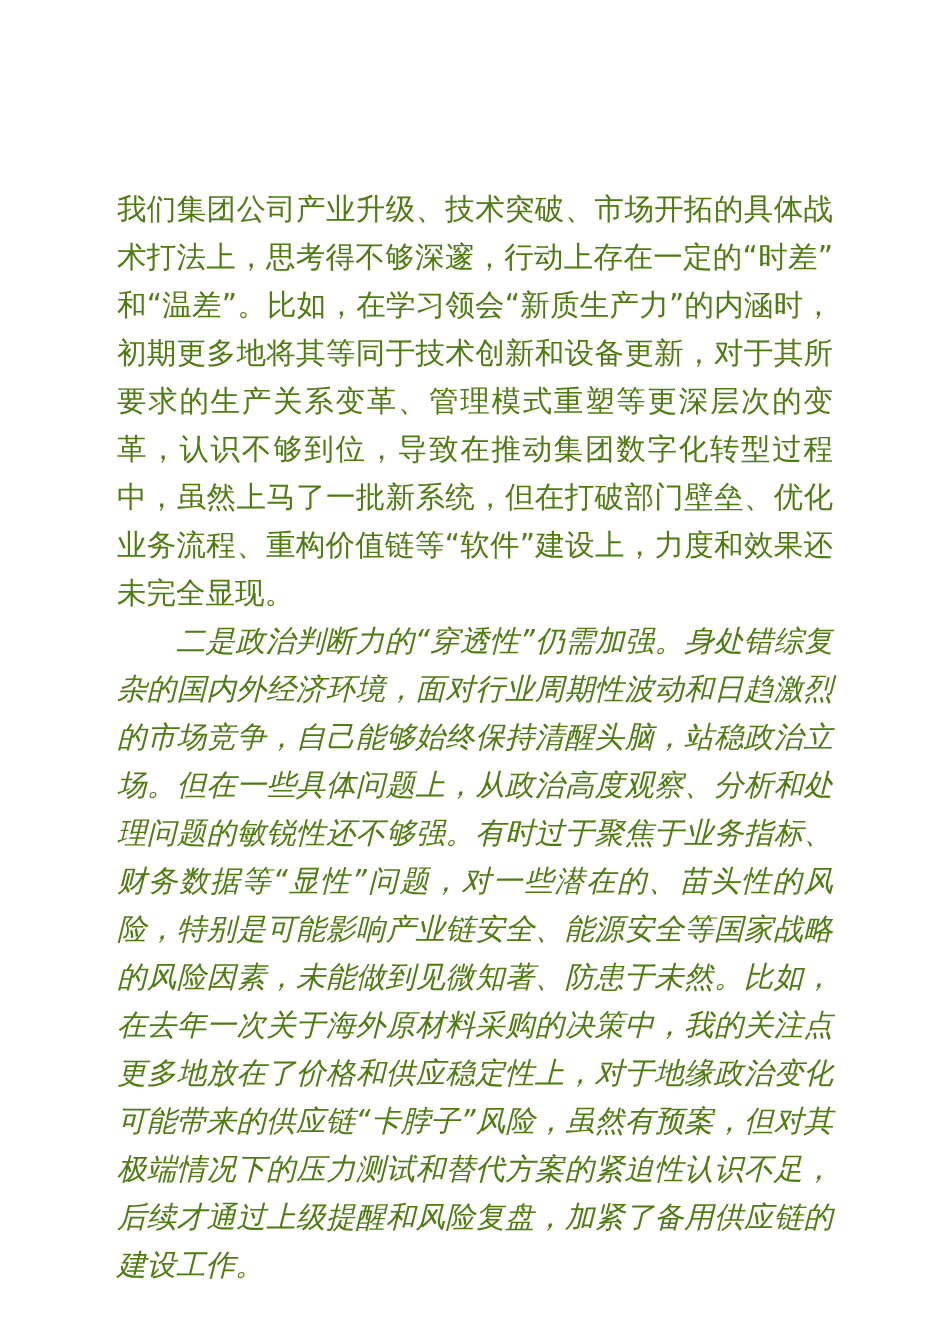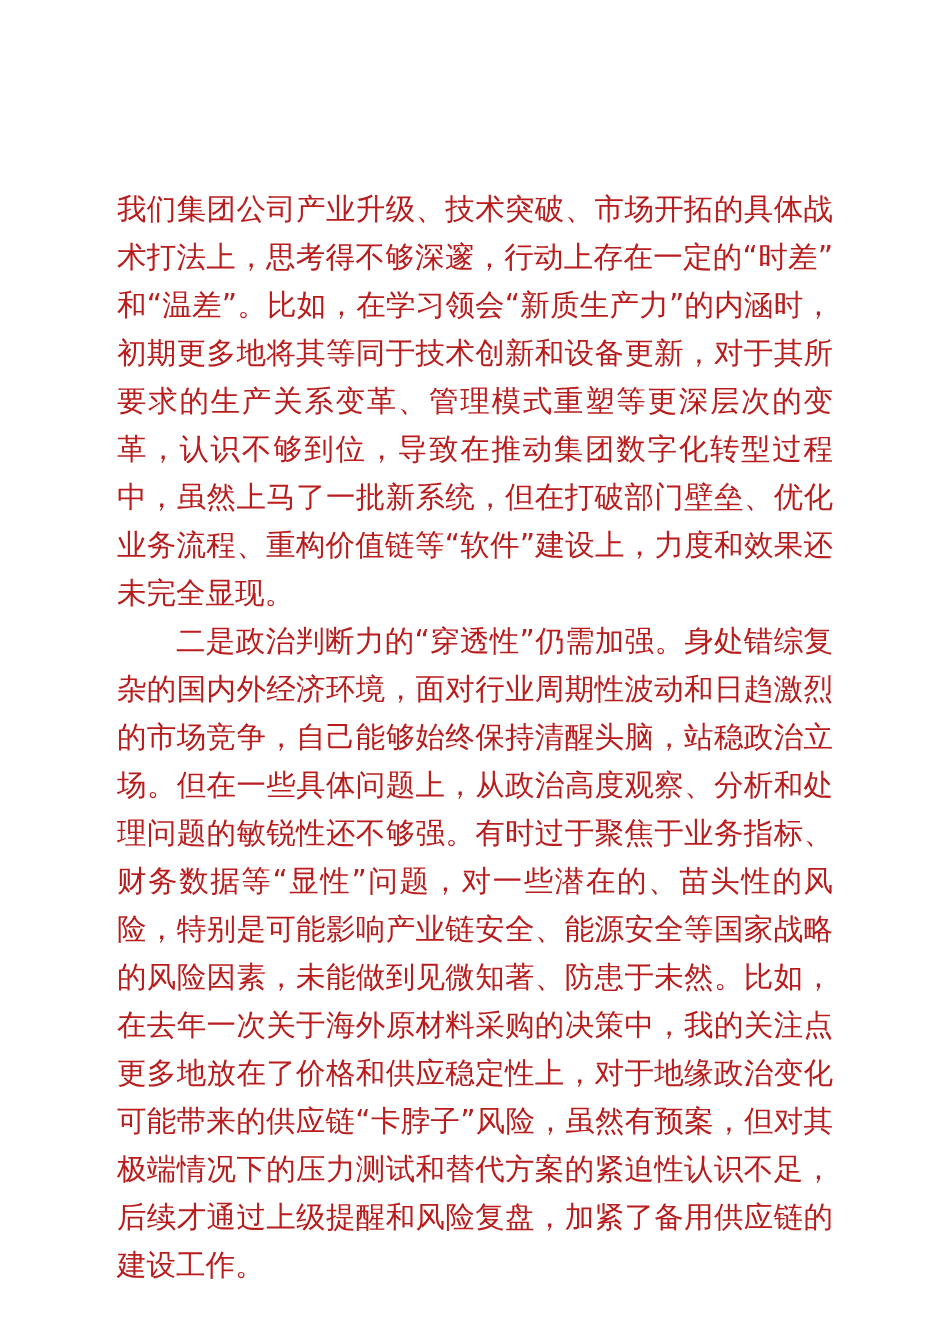--- a/index.html
+++ b/index.html
@@ -24,33 +24,34 @@
     top: 185px;
     width: 716px;
   }
 
   .doc-paragraph {
     margin: 0;
     padding: 0;
     font-family: "DejaVu Sans", "Liberation Sans", sans-serif;
     font-size: 29.5px;
     line-height: 48px;
-    color: #b91c1c;
+    color: #4d7c0f;
     text-align: justify;
     text-justify: inter-character;
     text-align-last: left;
     letter-spacing: 0;
     word-break: break-all;
     white-space: normal;
     font-weight: 400;
     -webkit-font-smoothing: antialiased;
   }
 
   .doc-paragraph.indent {
     text-indent: 59px;
+    font-style: italic;
   }
 </style>
 </head>
 <body>
 
 <div class="page">
   <div class="text-column">
     <p class="doc-paragraph">我们集团公司产业升级、技术突破、市场开拓的具体战术打法上，思考得不够深邃，行动上存在一定的“时差”和“温差”。比如，在学习领会“新质生产力”的内涵时，初期更多地将其等同于技术创新和设备更新，对于其所要求的生产关系变革、管理模式重塑等更深层次的变革，认识不够到位，导致在推动集团数字化转型过程中，虽然上马了一批新系统，但在打破部门壁垒、优化业务流程、重构价值链等“软件”建设上，力度和效果还未完全显现。</p>
     <p class="doc-paragraph indent">二是政治判断力的“穿透性”仍需加强。身处错综复杂的国内外经济环境，面对行业周期性波动和日趋激烈的市场竞争，自己能够始终保持清醒头脑，站稳政治立场。但在一些具体问题上，从政治高度观察、分析和处理问题的敏锐性还不够强。有时过于聚焦于业务指标、财务数据等“显性”问题，对一些潜在的、苗头性的风险，特别是可能影响产业链安全、能源安全等国家战略的风险因素，未能做到见微知著、防患于未然。比如，在去年一次关于海外原材料采购的决策中，我的关注点更多地放在了价格和供应稳定性上，对于地缘政治变化可能带来的供应链“卡脖子”风险，虽然有预案，但对其极端情况下的压力测试和替代方案的紧迫性认识不足，后续才通过上级提醒和风险复盘，加紧了备用供应链的建设工作。</p>
   </div>

